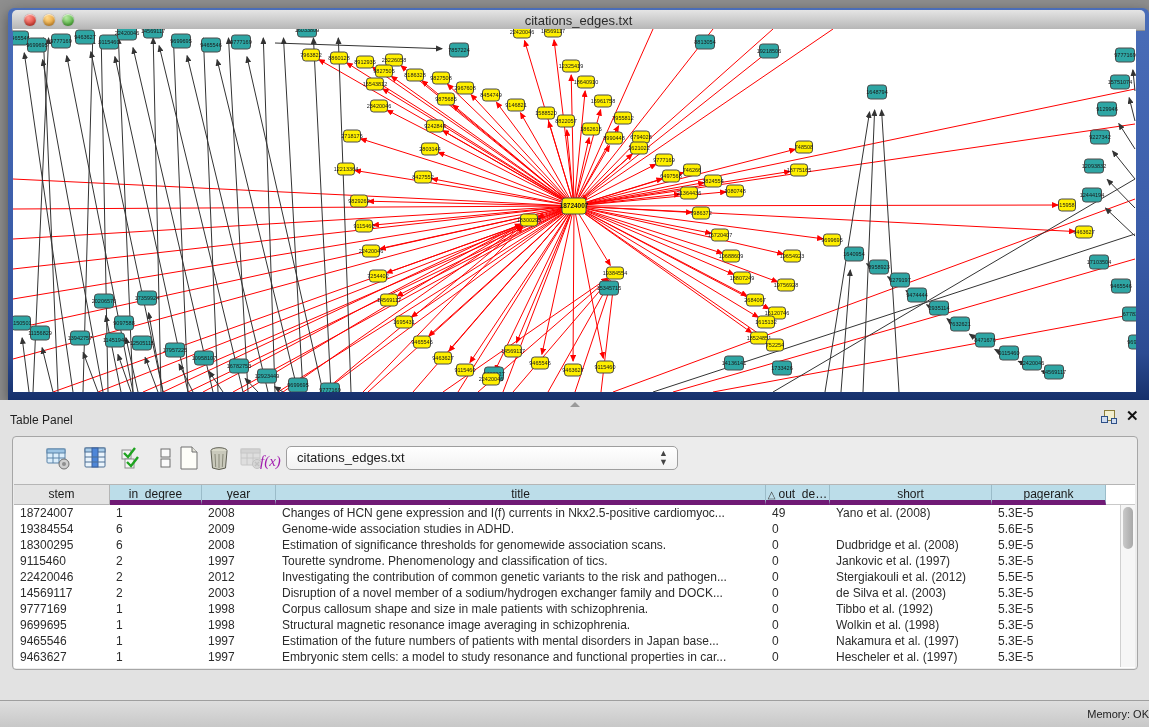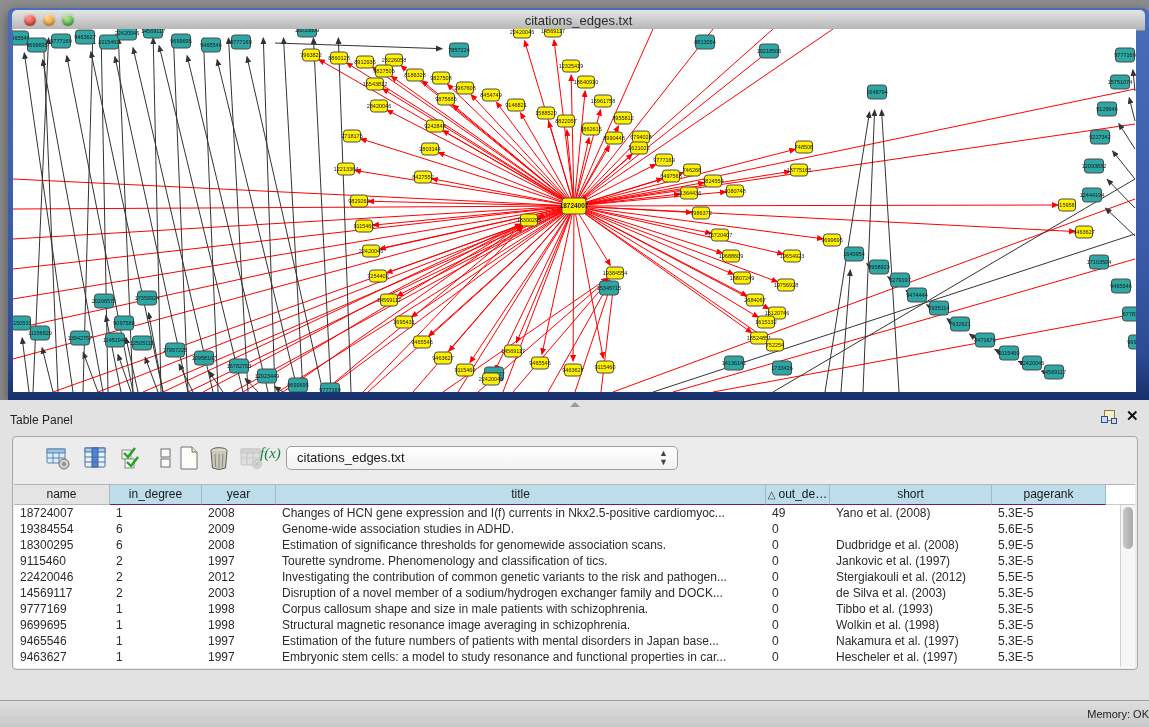--- a/index.html
+++ b/index.html
@@ -65,21 +65,21 @@
     border:1px solid #9e9e9e;border-radius:5px;
     font-size:13px;color:#1c1c1c;line-height:22px;padding-left:10px;
     box-sizing:border-box;
   }
   #dd-arrows{position:absolute;right:9px;top:2px;font-size:9px;color:#444;line-height:9px;text-align:center;}
   
   #tbl{position:absolute;left:1px;top:47px;width:1121px;height:183px;background:#fff;border-top:1px solid #b5b5b5;}
   #tbl-head{display:flex;height:20px;}
   .hcell{
     box-sizing:border-box;height:20px;
-    background:#bcdde9;border-right:1px solid #9bbcc9;border-bottom:1px solid #701a75;
+    background:#bcdde9;border-right:1px solid #9bbcc9;border-bottom:5px solid #701a75;
     font-size:12px;color:#1a1a1a;text-align:center;line-height:19px;
     overflow:hidden;white-space:nowrap;
   }
   .hcell.gray{background:#e4e4e4;border-right:1px solid #b5b5b5;border-bottom:1px solid #b5b5b5;}
   .hcell.filler{background:#ffffff;border-right:none;border-bottom:1px solid #c9c9c9;flex:1;}
   .sort-tri{font-size:10px;color:#3a3a3a;margin-right:3px;}
   #tbl-body{position:relative;}
   .trow{display:flex;height:16px;}
   .tcell{
     box-sizing:border-box;padding-left:6px;font-size:12px;color:#2b2b2b;
@@ -871,30 +871,30 @@
         <svg viewBox="0 0 26 26">
             <rect x="3" y="4" width="19" height="16" rx="1" fill="#cfcfcf" stroke="#9a9a9a"></rect>
             <rect x="3" y="4" width="19" height="4" fill="#b5b5b5" stroke="#9a9a9a"></rect>
             <line x1="9" y1="8" x2="9" y2="20" stroke="#9a9a9a"></line>
             <line x1="15" y1="8" x2="15" y2="20" stroke="#9a9a9a"></line>
             <line x1="3" y1="13" x2="22" y2="13" stroke="#9a9a9a"></line>
             <circle cx="19" cy="19" r="4.5" fill="#bdbdbd" stroke="#8e8e8e"></circle>
             <path d="M17 17 L21 21 M21 17 L17 21" stroke="#8e8e8e" stroke-width="1.4"></path>
           </svg>
       </span>
-      <span class="tb-icon" style="left:247px;top:8px;font-style:italic;font-family:'Liberation Serif',serif;font-size:15px;color:#15803d;">f(x)</span>
+      <span class="tb-icon" style="left:247px;top:16px;font-style:italic;font-family:'Liberation Serif',serif;font-size:15px;color:#a21caf;">f(x)</span>
       <div id="dd-network">
         <span>citations_edges.txt</span>
         <span id="dd-arrows">▲<br>▼</span>
       </div>
     </div>
 
     <div id="tbl">
       <div id="tbl-head">
-          <div class="hcell gray" style="width: 96px;"><span>name</span></div>
+          <div class="hcell gray" style="width: 96px;"><span>stem</span></div>
           <div class="hcell" style="width: 92px;"><span>in_degree</span></div>
           <div class="hcell" style="width: 74px;"><span>year</span></div>
           <div class="hcell" style="width: 490px;"><span>title</span></div>
           <div class="hcell" style="width: 64px;"><span class="sort-tri">△</span><span>out_de…</span></div>
           <div class="hcell" style="width: 162px;"><span>short</span></div>
           <div class="hcell" style="width: 114px;"><span>pagerank</span></div>
           <div class="hcell filler"></div>
         </div>
       <div id="tbl-body">
           <div class="trow">
@@ -950,21 +950,21 @@
             <div class="tcell" style="width: 64px;">0</div>
             <div class="tcell" style="width: 162px;">de Silva et al. (2003)</div>
             <div class="tcell" style="width: 114px;">5.3E-5</div>
           </div>
           <div class="trow">
             <div class="tcell" style="width: 96px;">9777169</div>
             <div class="tcell" style="width: 92px;">1</div>
             <div class="tcell" style="width: 74px;">1998</div>
             <div class="tcell" style="width: 490px;">Corpus callosum shape and size in male patients with schizophrenia.</div>
             <div class="tcell" style="width: 64px;">0</div>
-            <div class="tcell" style="width: 162px;">Tibbo et al. (1993)</div>
+            <div class="tcell" style="width: 162px;">Tibbo et al. (1992)</div>
             <div class="tcell" style="width: 114px;">5.3E-5</div>
           </div>
           <div class="trow">
             <div class="tcell" style="width: 96px;">9699695</div>
             <div class="tcell" style="width: 92px;">1</div>
             <div class="tcell" style="width: 74px;">1998</div>
             <div class="tcell" style="width: 490px;">Structural magnetic resonance image averaging in schizophrenia.</div>
             <div class="tcell" style="width: 64px;">0</div>
             <div class="tcell" style="width: 162px;">Wolkin et al. (1998)</div>
             <div class="tcell" style="width: 114px;">5.3E-5</div>

